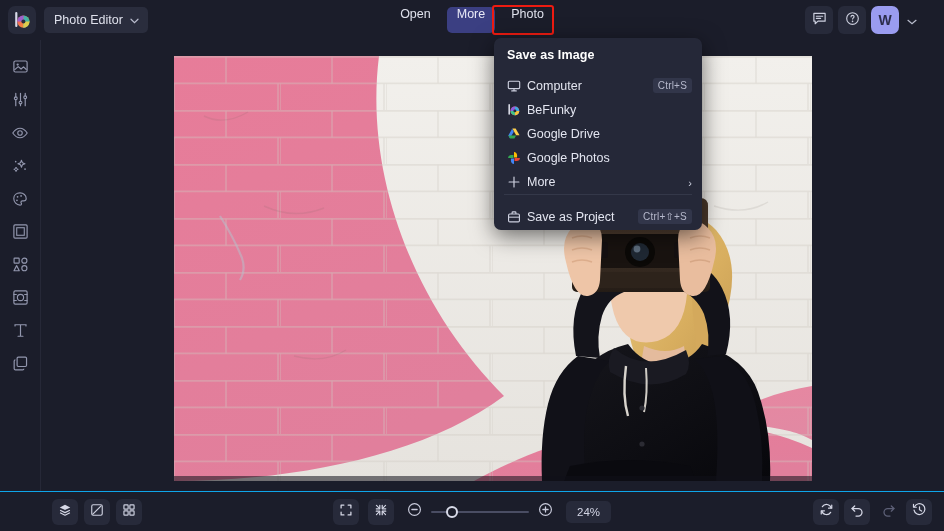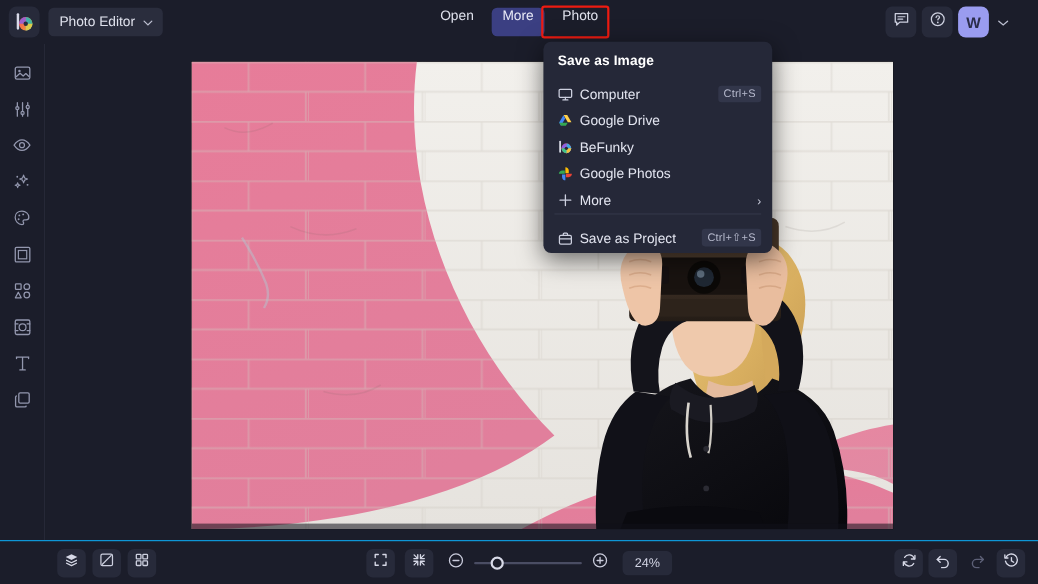--- a/index.html
+++ b/index.html
@@ -442,47 +442,47 @@
           <path d="M5.4 13.6h5.2M8 11v2.6" stroke="#cdd0df" stroke-width="1.3" stroke-linecap="round"></path>
         </svg>
       </span>
       <span class="dd-label">Computer</span>
       <span class="dd-kbd">Ctrl+S</span>
     </div>
 
     <div class="dd-item">
       <span class="dd-ic">
         <svg width="14" height="14" viewBox="0 0 16 16">
-          <path d="M6.1 1.8h3.8l4.4 7.6h-3.8z" fill="#ffd04b"></path>
-          <path d="M5.9 2l-4.4 7.6 1.9 3.3 4.4-7.6z" fill="#4285f4"></path>
-          <path d="M1.6 9.7h8.8l-1.9 3.3H3.5z" fill="#34a853"></path>
-          <path d="M6.1 1.8l2 3.5-2 3.4-2.1-3.4z" fill="#34a853" opacity=".0"></path>
-        </svg>
-      </span>
-      <span class="dd-label">Google Drive</span>
-    </div>
-
-    <div class="dd-item">
-      <span class="dd-ic">
-        <svg width="14" height="14" viewBox="0 0 16 16">
           <rect x="1.6" y="1" width="1.8" height="12.5" rx=".9" fill="#dcdee9"></rect>
           <circle cx="9" cy="9" r="5" fill="#ef4f6c"></circle>
           <path d="M9 4 A5 5 0 0 1 9 14 Z" fill="#3fa9e0"></path>
           <path d="M4 9 A5 5 0 0 1 9 4 L9 9 Z" fill="#8d5fe0"></path>
           <path d="M9 9 L14 9 A5 5 0 0 1 9 14 Z" fill="#f5c33b"></path>
           <path d="M9 9 L4 9 A5 5 0 0 0 9 14 Z" fill="#3ec48a"></path>
           <circle cx="9" cy="9" r="1.7" fill="#252838"></circle>
         </svg>
       </span>
       <span class="dd-label">BeFunky</span>
     </div>
 
     <div class="dd-item">
       <span class="dd-ic">
         <svg width="14" height="14" viewBox="0 0 16 16">
+          <path d="M6.1 1.8h3.8l4.4 7.6h-3.8z" fill="#ffd04b"></path>
+          <path d="M5.9 2l-4.4 7.6 1.9 3.3 4.4-7.6z" fill="#4285f4"></path>
+          <path d="M1.6 9.7h8.8l-1.9 3.3H3.5z" fill="#34a853"></path>
+          <path d="M6.1 1.8l2 3.5-2 3.4-2.1-3.4z" fill="#34a853" opacity=".0"></path>
+        </svg>
+      </span>
+      <span class="dd-label">Google Drive</span>
+    </div>
+
+    <div class="dd-item">
+      <span class="dd-ic">
+        <svg width="14" height="14" viewBox="0 0 16 16">
           <path d="M8 1.2c2 0 3.5 1.6 3.5 3.6V7.4H8z" fill="#fbbc04"></path>
           <path d="M14.8 8c0 2-1.6 3.5-3.6 3.5H8.6V8z" fill="#ea4335"></path>
           <path d="M8 14.8c-2 0-3.5-1.6-3.5-3.6V8.6H8z" fill="#4285f4"></path>
           <path d="M1.2 8c0-2 1.6-3.5 3.6-3.5H7.4V8z" fill="#34a853"></path>
         </svg>
       </span>
       <span class="dd-label">Google Photos</span>
     </div>
 
     <div class="dd-item">

